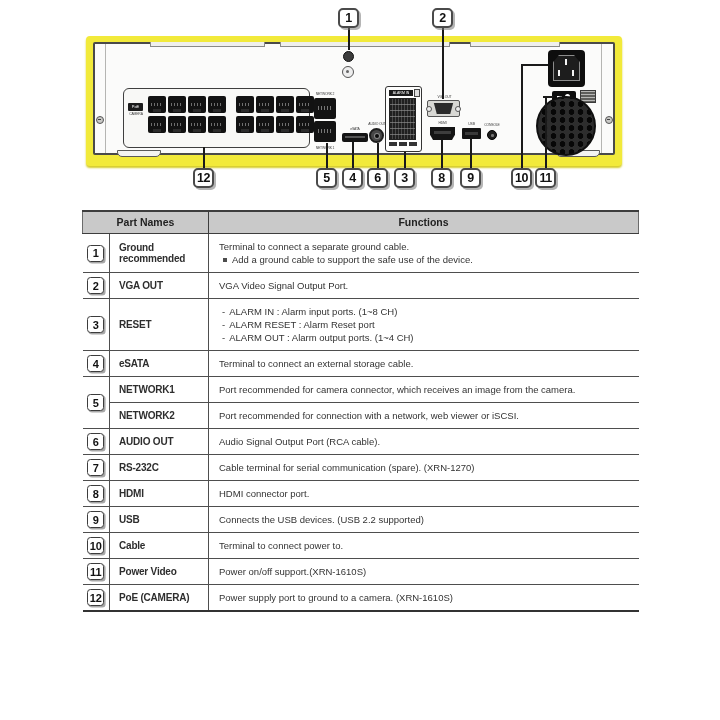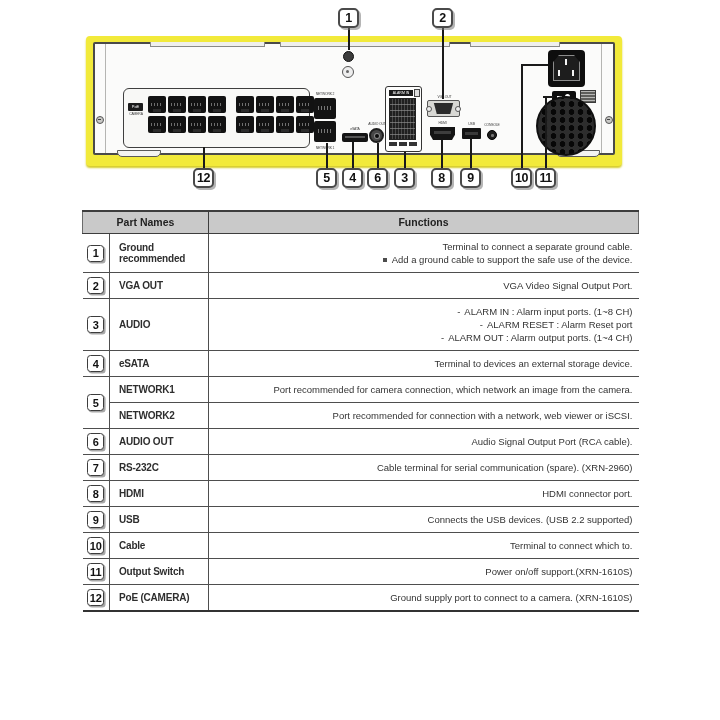--- a/index.html
+++ b/index.html
@@ -123,21 +123,21 @@
   #parts-table col.c-num { width:27px; } #parts-table col.c-name { width:99px; }
   #parts-table th { background:#c9c9c9; border-top:2px solid #3d3d3d; border-bottom:1.8px solid #3d3d3d;
     font-size:10.5px; height:22px; color:#222; font-weight:bold; }
   #parts-table th.th-part { border-right:1.5px solid #3d3d3d; border-left:1px solid #6b6b6b; }
   #parts-table th.th-func { border-right:1px solid #6b6b6b; }
   #parts-table td { border-bottom:1.7px solid #4e4e4e; vertical-align:middle; }
   #parts-table tr.last td { border-bottom:2.5px solid #333; }
   td.numcell { border-right:1.5px solid #4e4e4e; text-align:center; }
   td.namecell { border-right:1.5px solid #4e4e4e; font-weight:bold; font-size:10px;
     padding:6px 4px 6px 9px; letter-spacing:-0.2px; }
-  td.funccell { font-size:9.5px; padding:6px 6px 6px 10px; color:#333;text-align:right; }
+  td.funccell { font-size:9.5px; padding:6px 6px 6px 10px; color:#333; }
   .fline { line-height:13px; position:relative; }
   .fline .dash { margin-right:4px; padding-left:3px; }
   .fline .sqbullet { display:inline-block; width:4px; height:4px; background:#4c4c4c;
     margin:0 5px 1px 4px; }
   .keycap { display:inline-flex; min-width:17px; height:17px; padding:0 1px;
     align-items:center; justify-content:center; background:#fff; border:1.6px solid #3c3c3c;
     border-radius:3.5px; font-weight:bold; font-size:11px; color:#111;
     box-shadow:1.6px 1.6px 0 rgba(110,110,110,.6); }
 </style>
 </head>
@@ -282,92 +282,92 @@
         </tr>
         <tr>
           <td class="numcell"><span class="keycap">2</span></td>
           <td class="namecell">VGA OUT</td>
           <td class="funccell">
             <div class="fline">VGA Video Signal Output Port.</div>
           </td>
         </tr>
         <tr>
           <td class="numcell"><span class="keycap">3</span></td>
-          <td class="namecell">AUDIO</td>
+          <td class="namecell">RESET</td>
           <td class="funccell">
             <div class="fline"><span class="dash">-</span>ALARM IN : Alarm input ports. (1~8 CH)</div>
             <div class="fline"><span class="dash">-</span>ALARM RESET : Alarm Reset port</div>
             <div class="fline"><span class="dash">-</span>ALARM OUT : Alarm output ports. (1~4 CH)</div>
           </td>
         </tr>
         <tr>
           <td class="numcell"><span class="keycap">4</span></td>
           <td class="namecell">eSATA</td>
           <td class="funccell">
-            <div class="fline">Terminal to devices an external storage device.</div>
+            <div class="fline">Terminal to connect an external storage cable.</div>
           </td>
         </tr>
         <tr>
           <td class="numcell" rowspan="2"><span class="keycap">5</span></td>
           <td class="namecell">NETWORK1</td>
           <td class="funccell">
-            <div class="fline">Port recommended for camera connection, which network an image from the camera.</div>
+            <div class="fline">Port recommended for camera connector, which receives an image from the camera.</div>
           </td>
         </tr>
         <tr>
           <td class="namecell">NETWORK2</td>
           <td class="funccell">
             <div class="fline">Port recommended for connection with a network, web viewer or iSCSI.</div>
           </td>
         </tr>
         <tr>
           <td class="numcell"><span class="keycap">6</span></td>
           <td class="namecell">AUDIO OUT</td>
           <td class="funccell">
             <div class="fline">Audio Signal Output Port (RCA cable).</div>
           </td>
         </tr>
         <tr>
           <td class="numcell"><span class="keycap">7</span></td>
           <td class="namecell">RS-232C</td>
           <td class="funccell">
-            <div class="fline">Cable terminal for serial communication (spare). (XRN-2960)</div>
+            <div class="fline">Cable terminal for serial communication (spare). (XRN-1270)</div>
           </td>
         </tr>
         <tr>
           <td class="numcell"><span class="keycap">8</span></td>
           <td class="namecell">HDMI</td>
           <td class="funccell">
             <div class="fline">HDMI connector port.</div>
           </td>
         </tr>
         <tr>
           <td class="numcell"><span class="keycap">9</span></td>
           <td class="namecell">USB</td>
           <td class="funccell">
             <div class="fline">Connects the USB devices. (USB 2.2 supported)</div>
           </td>
         </tr>
         <tr>
           <td class="numcell"><span class="keycap">10</span></td>
           <td class="namecell">Cable</td>
           <td class="funccell">
-            <div class="fline">Terminal to connect which to.</div>
+            <div class="fline">Terminal to connect power to.</div>
           </td>
         </tr>
         <tr>
           <td class="numcell"><span class="keycap">11</span></td>
-          <td class="namecell">Output Switch</td>
+          <td class="namecell">Power Video</td>
           <td class="funccell">
             <div class="fline">Power on/off support.(XRN-1610S)</div>
           </td>
         </tr>
         <tr class="last">
           <td class="numcell"><span class="keycap">12</span></td>
           <td class="namecell">PoE (CAMERA)</td>
           <td class="funccell">
-            <div class="fline">Ground supply port to connect to a camera. (XRN-1610S)</div>
+            <div class="fline">Power supply port to ground to a camera. (XRN-1610S)</div>
           </td>
         </tr>
       </tbody>
   </table>
 
 </div>
 
 </body></html>

